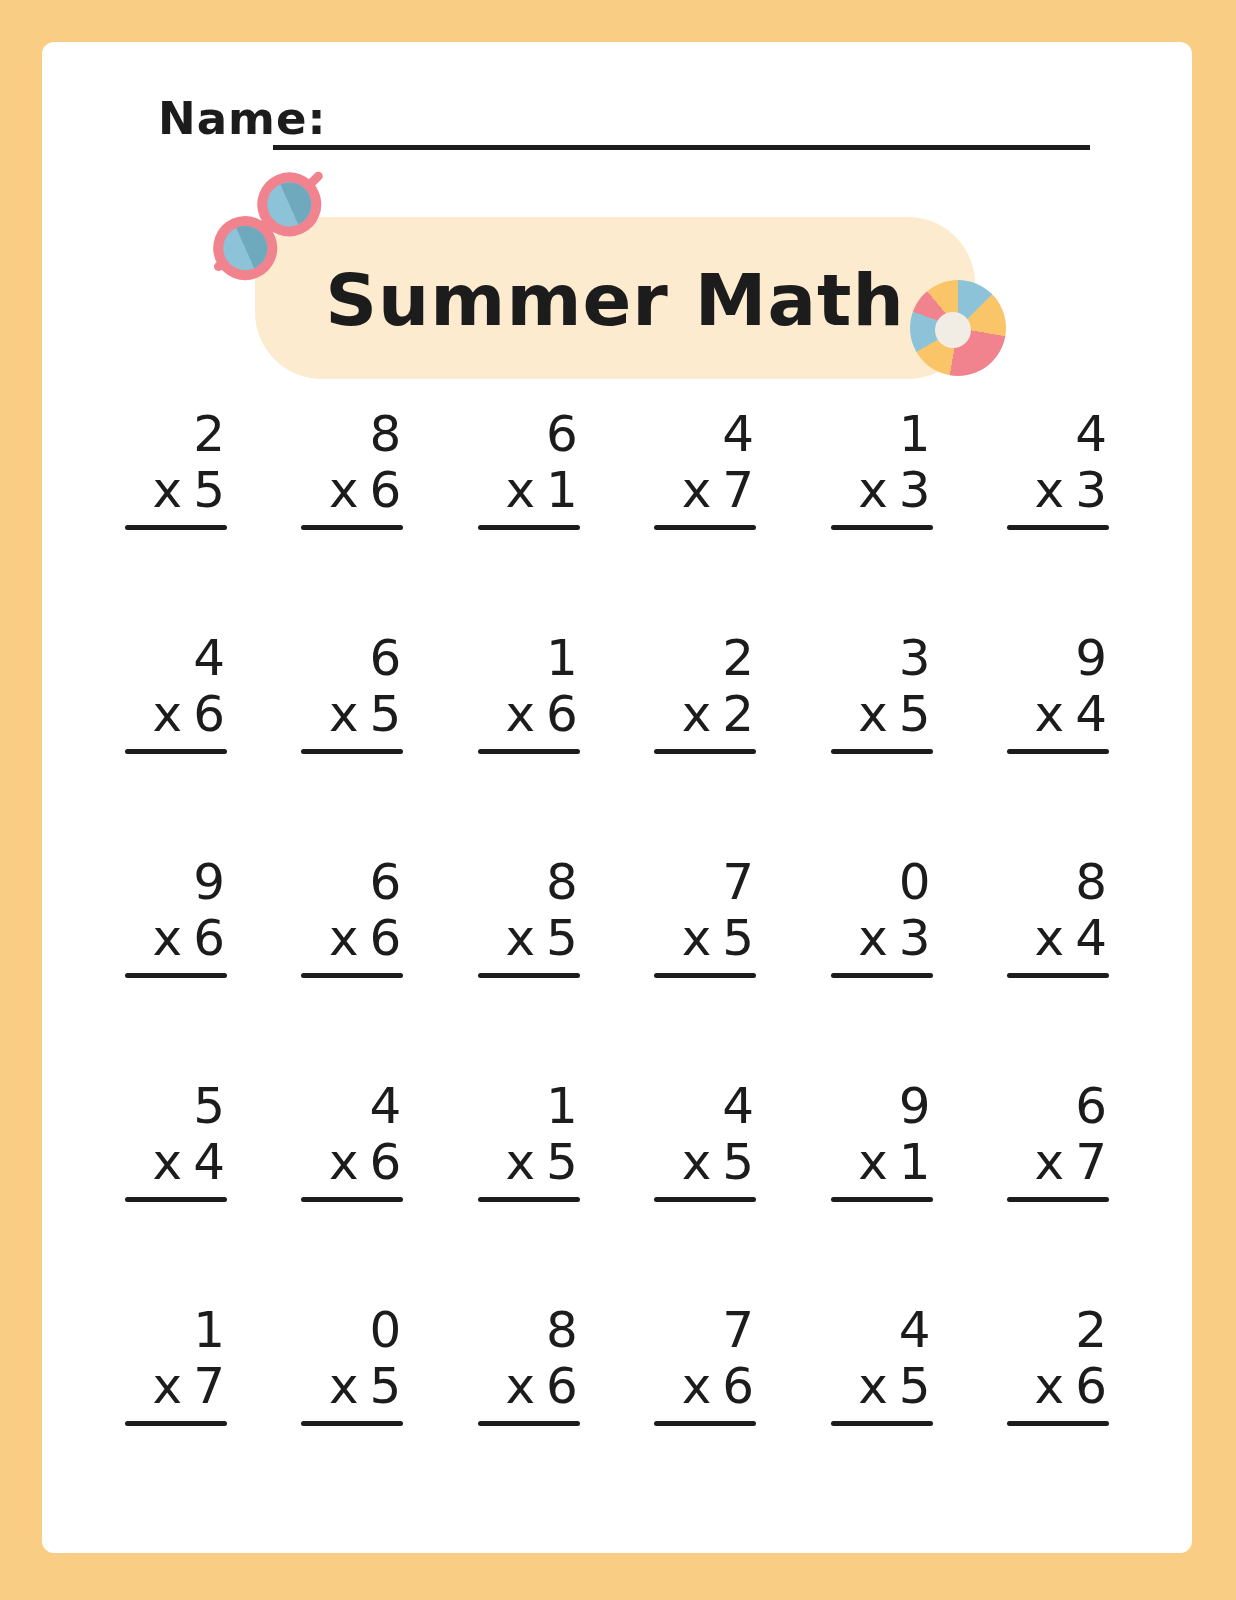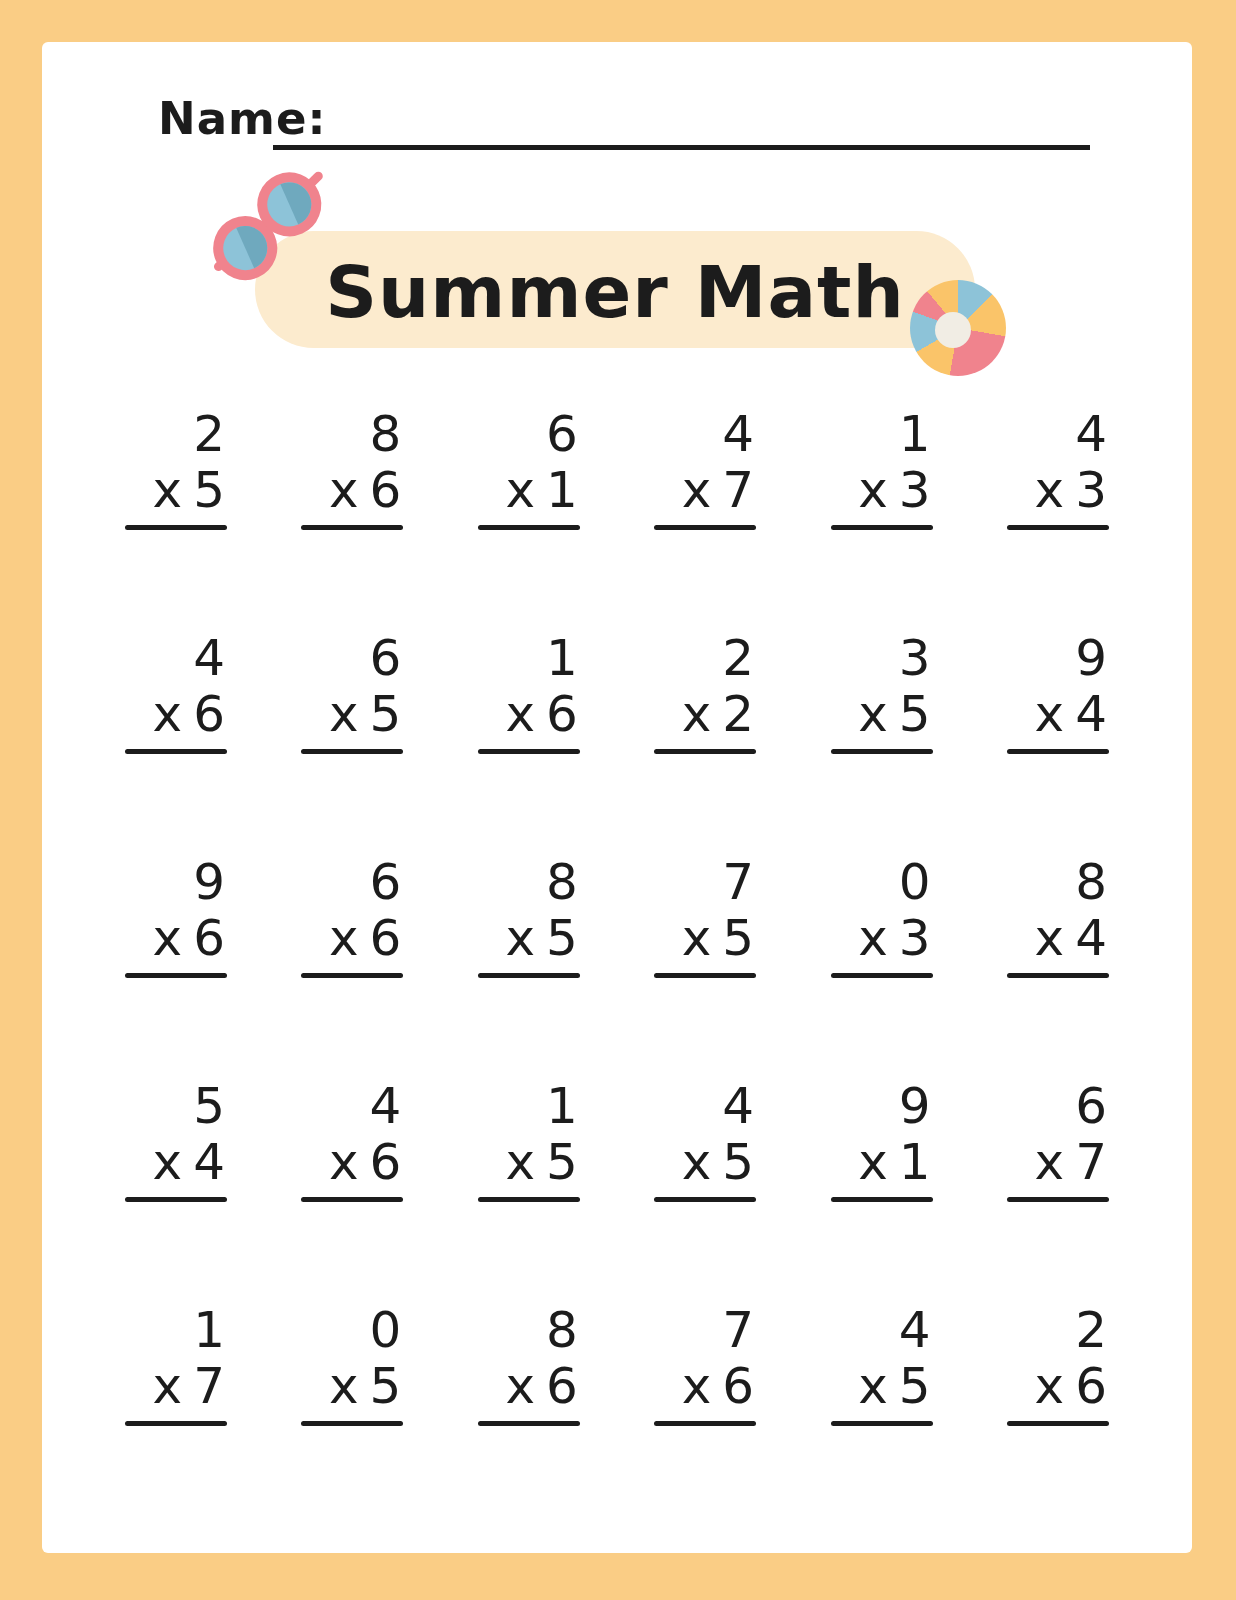--- a/index.html
+++ b/index.html
@@ -19,36 +19,36 @@
     background:var(--background_border);
     font-family:"DejaVu Sans","Liberation Sans",sans-serif;
     color:var(--ink);
     position:relative;
     overflow:hidden;
   }
   .card{
     position:absolute;
     left:42px;top:42px;right:44px;bottom:47px;
     background:var(--card);
-    border-radius:6px;
+    border-radius:12px;
   }
   
   .name-label{
     position:absolute;left:116px;top:50px;
     font-size:45px;font-weight:700;letter-spacing:1px;
   }
   .name-line{
     position:absolute;left:231px;top:64px;
     width:817px;height:44px;
     border-bottom:5px solid var(--ink);
   }
   
   .pill{
-    position:absolute;left:213px;top:189px;
-    width:720px;height:117px;
+    position:absolute;left:213px;top:175px;
+    width:720px;height:162px;
     background:var(--banner);
     border-radius:67px;
     display:flex;align-items:center;justify-content:center;
   }
   .title{
     font-size:72px;font-weight:700;letter-spacing:1px;
     white-space:nowrap;padding-top:4px;
   }
   .sunglasses{
     position:absolute;left:148px;top:118px;

